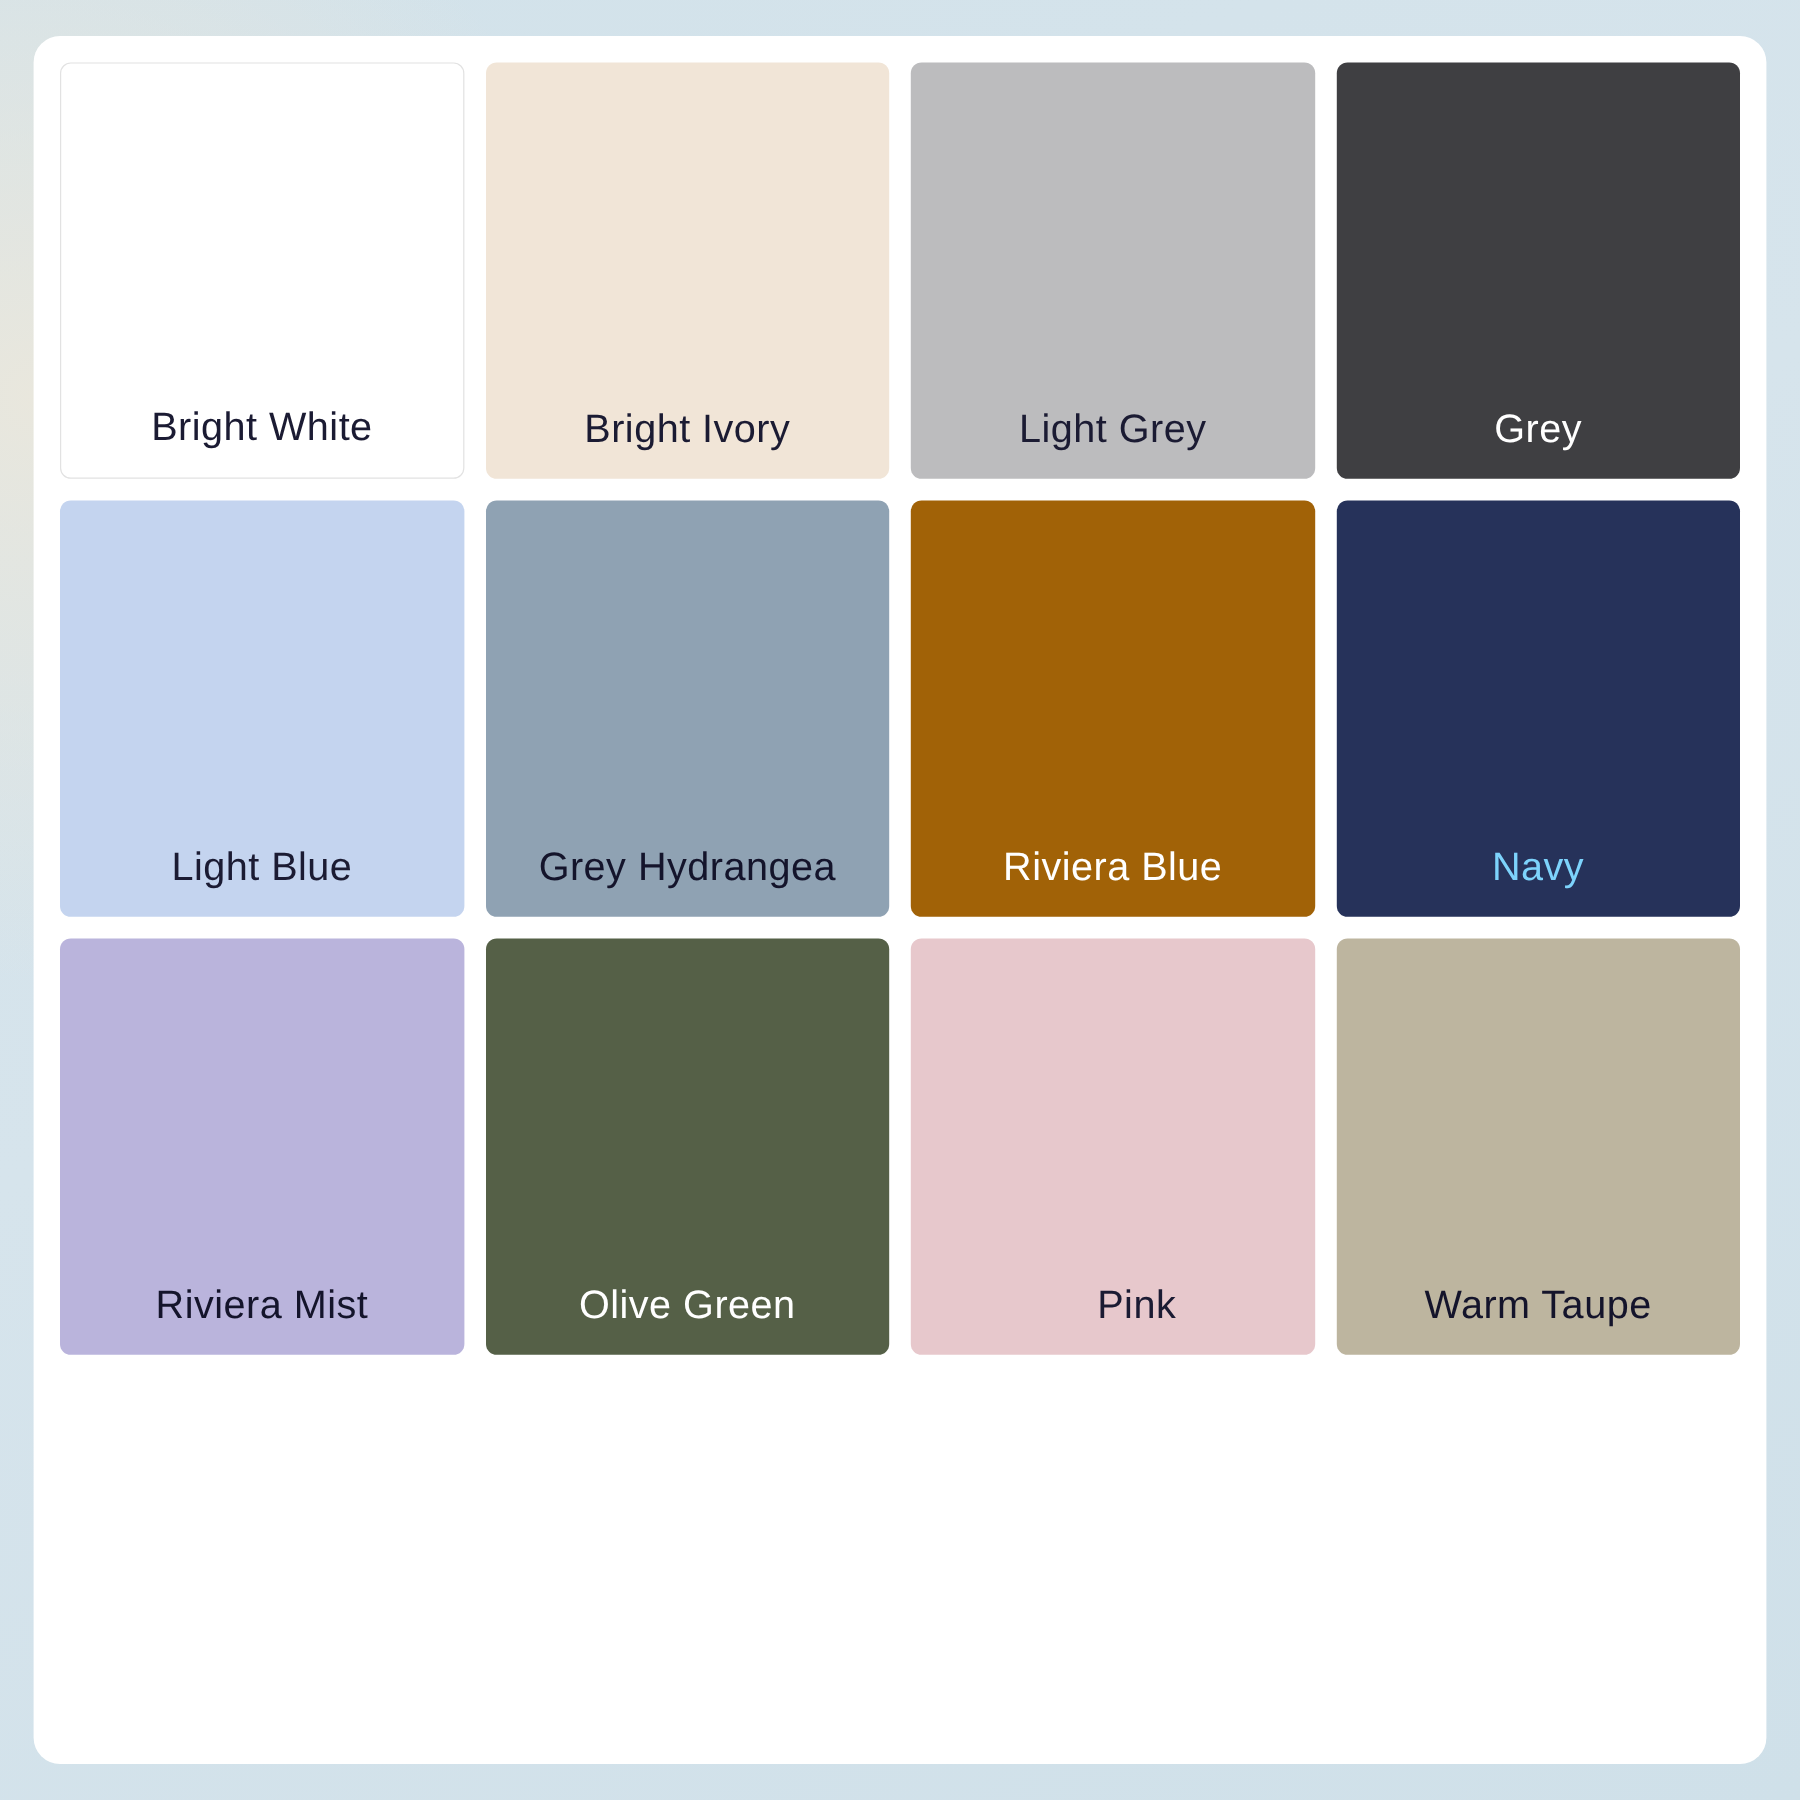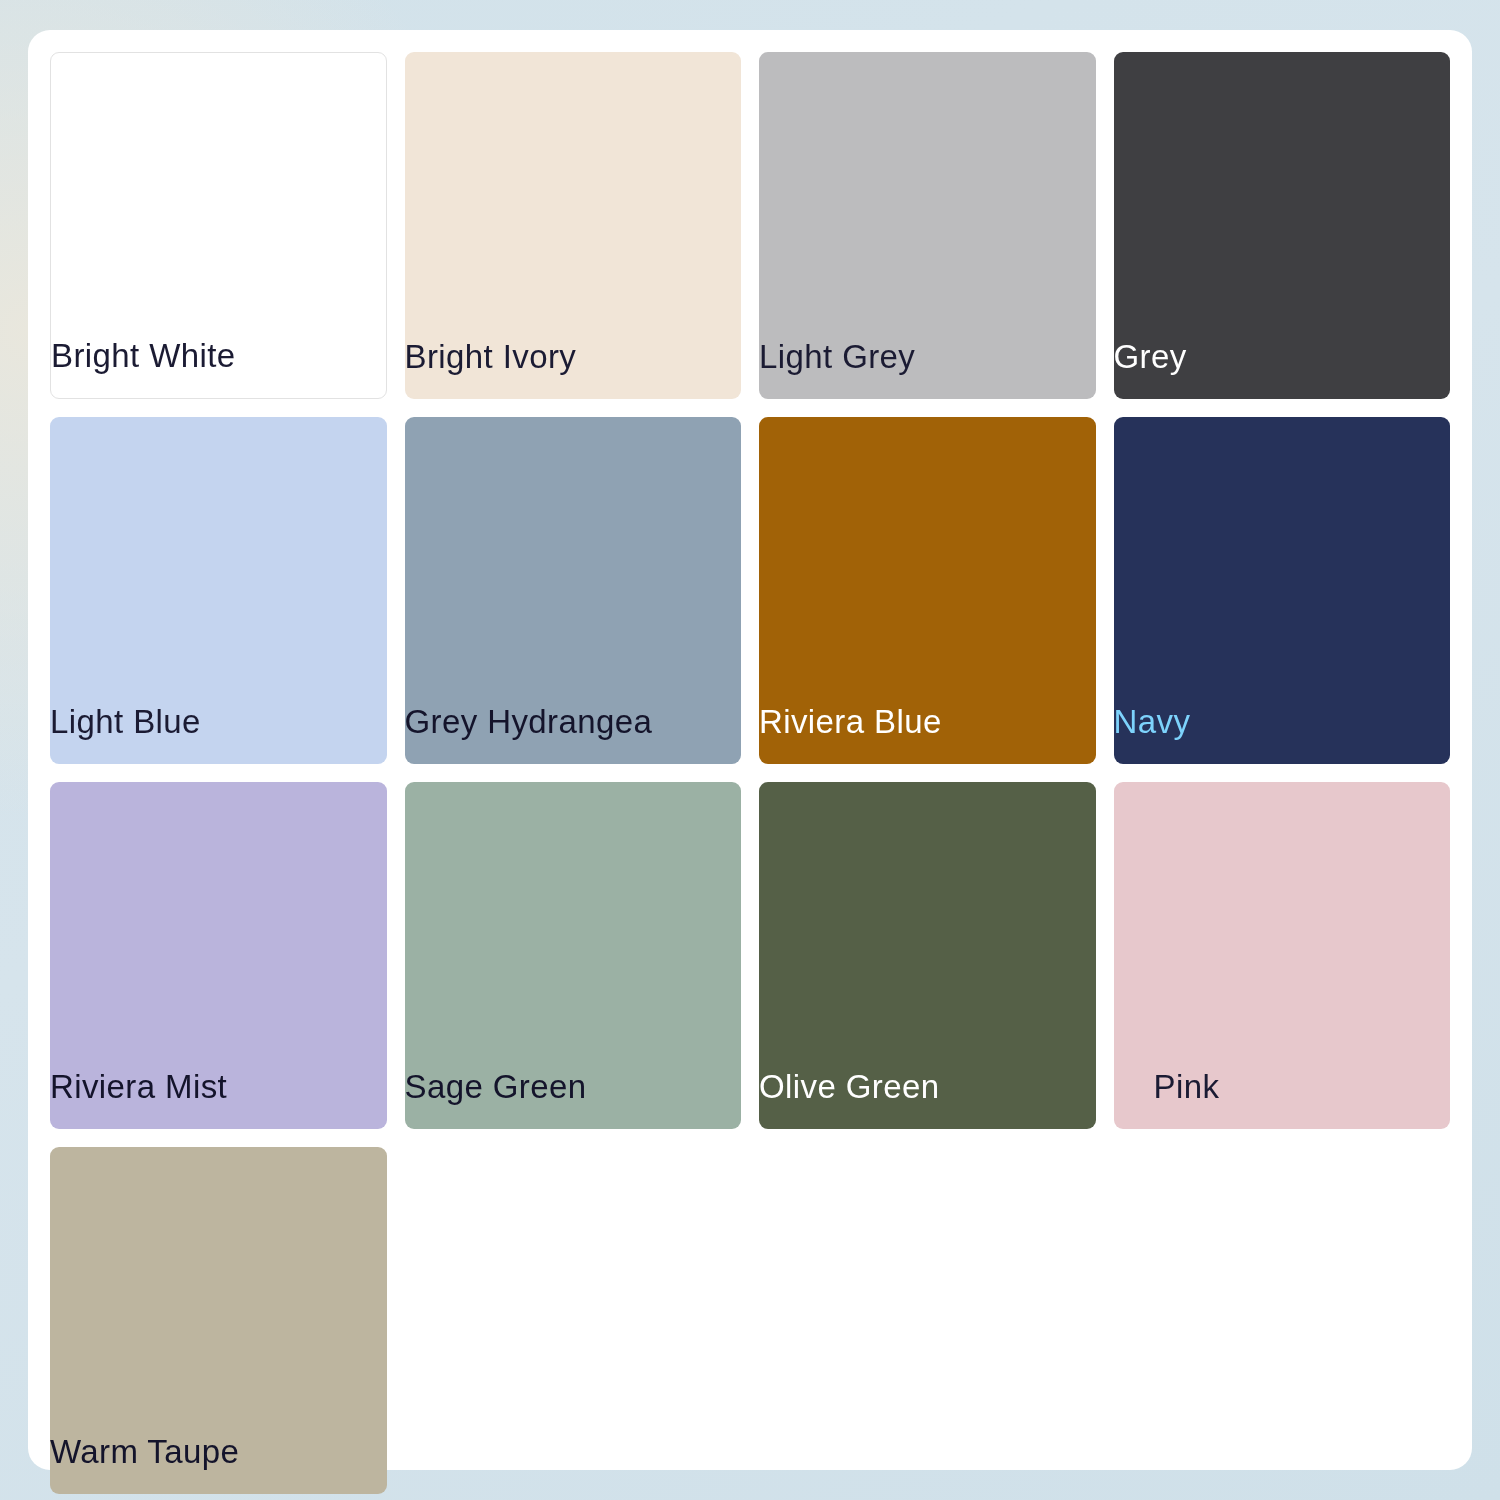--- a/index.html
+++ b/index.html
@@ -52,21 +52,21 @@
     height: 100%;
     box-sizing: border-box;
   }
 
   .swatch {
     position: relative;
     border-radius: 9px;
     box-sizing: border-box;
     display: flex;
     align-items: flex-end;
-    justify-content: flex-start;
+    justify-content: center;
     overflow: hidden;
   }
 
   .swatch-label {
     font-size: 33px;
     font-weight: 400;
     letter-spacing: 0.4px;
     line-height: 1;
     padding-bottom: 26px;
     text-align: center;
@@ -108,23 +108,20 @@
         </div>
         <div class="swatch" style="background: #a16207;">
           <div class="swatch-label" style="color: rgb(255, 255, 255);">Riviera Blue</div>
         </div>
         <div class="swatch" style="background: rgb(38, 50, 90);">
           <div class="swatch-label" style="color: #7dd3fc;">Navy</div>
         </div>
         <div class="swatch" style="background: rgb(186, 180, 220);">
           <div class="swatch-label" style="color: rgb(20, 20, 43);">Riviera Mist</div>
         </div>
-        <div class="swatch" style="background: rgb(155, 177, 164);">
-          <div class="swatch-label" style="color: rgb(20, 20, 43);">Sage Green</div>
-        </div>
         <div class="swatch" style="background: rgb(85, 96, 71);">
           <div class="swatch-label" style="color: rgb(255, 255, 255);">Olive Green</div>
         </div>
         <div class="swatch" style="background: rgb(231, 200, 204);">
           <div class="swatch-label" style="color: rgb(27, 27, 51); margin-left: 40px;">Pink</div>
         </div>
         <div class="swatch" style="background: rgb(189, 181, 159);">
           <div class="swatch-label" style="color: rgb(20, 20, 43);">Warm Taupe</div>
         </div>
       </div>

